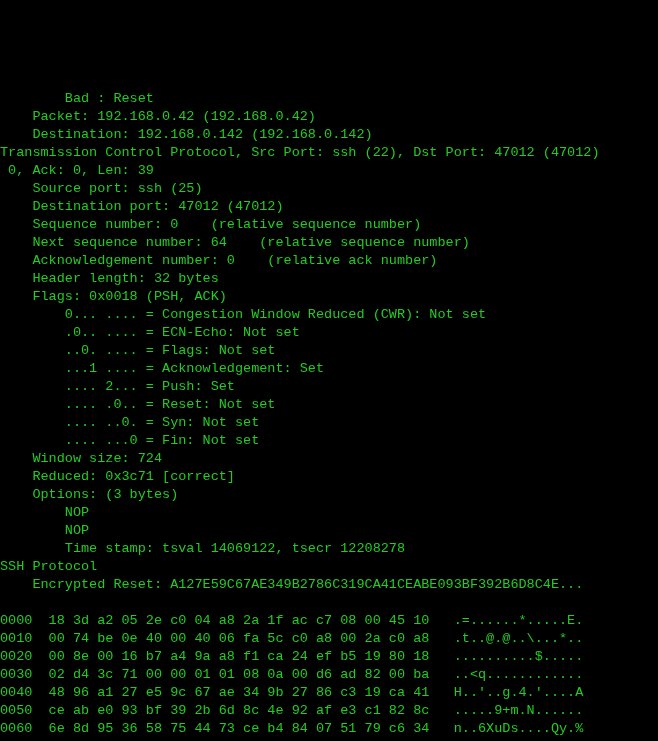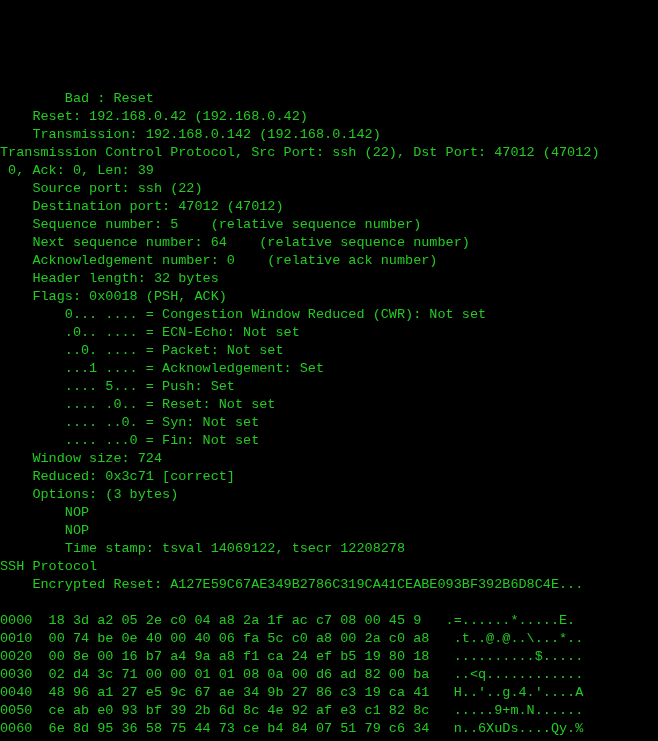--- a/index.html
+++ b/index.html
@@ -18,49 +18,49 @@
   .term {
     padding: 0;
   }
 </style>
 </head>
 <body>
 
 
 
 <div class="term"><span>        Bad : Reset</span>
-<span>    Reset: 192.168.0.42 (192.168.0.42)</span>
-<span>    Transmission: 192.168.0.142 (192.168.0.142)</span>
+<span>    Packet: 192.168.0.42 (192.168.0.42)</span>
+<span>    Destination: 192.168.0.142 (192.168.0.142)</span>
 <span>Transmission Control Protocol, Src Port: ssh (22), Dst Port: 47012 (47012)</span>
 <span> 0, Ack: 0, Len: 39</span>
-<span>    Source port: ssh (22)</span>
+<span>    Source port: ssh (25)</span>
 <span>    Destination port: 47012 (47012)</span>
-<span>    Sequence number: 5    (relative sequence number)</span>
+<span>    Sequence number: 0    (relative sequence number)</span>
 <span>    Next sequence number: 64    (relative sequence number)</span>
 <span>    Acknowledgement number: 0    (relative ack number)</span>
 <span>    Header length: 32 bytes</span>
 <span>    Flags: 0x0018 (PSH, ACK)</span>
 <span>        0... .... = Congestion Window Reduced (CWR): Not set</span>
 <span>        .0.. .... = ECN-Echo: Not set</span>
-<span>        ..0. .... = Packet: Not set</span>
+<span>        ..0. .... = Flags: Not set</span>
 <span>        ...1 .... = Acknowledgement: Set</span>
-<span>        .... 5... = Push: Set</span>
+<span>        .... 2... = Push: Set</span>
 <span>        .... .0.. = Reset: Not set</span>
 <span>        .... ..0. = Syn: Not set</span>
 <span>        .... ...0 = Fin: Not set</span>
 <span>    Window size: 724</span>
 <span>    Reduced: 0x3c71 [correct]</span>
 <span>    Options: (3 bytes)</span>
 <span>        NOP</span>
 <span>        NOP</span>
 <span>        Time stamp: tsval 14069122, tsecr 12208278</span>
 <span>SSH Protocol</span>
 <span>    Encrypted Reset: A127E59C67AE349B2786C319CA41CEABE093BF392B6D8C4E...</span>
 <span></span>
-<span>0000  18 3d a2 05 2e c0 04 a8 2a 1f ac c7 08 00 45 9   .=......*.....E.</span>
+<span>0000  18 3d a2 05 2e c0 04 a8 2a 1f ac c7 08 00 45 10   .=......*.....E.</span>
 <span>0010  00 74 be 0e 40 00 40 06 fa 5c c0 a8 00 2a c0 a8   .t..@.@..\...*..</span>
 <span>0020  00 8e 00 16 b7 a4 9a a8 f1 ca 24 ef b5 19 80 18   ..........$.....</span>
 <span>0030  02 d4 3c 71 00 00 01 01 08 0a 00 d6 ad 82 00 ba   ..&lt;q............</span>
 <span>0040  48 96 a1 27 e5 9c 67 ae 34 9b 27 86 c3 19 ca 41   H..'..g.4.'....A</span>
 <span>0050  ce ab e0 93 bf 39 2b 6d 8c 4e 92 af e3 c1 82 8c   .....9+m.N......</span>
 <span>0060  6e 8d 95 36 58 75 44 73 ce b4 84 07 51 79 c6 34   n..6XuDs....Qy.%</span>
 <span>0070  92 c8 cb 75 cf 6c a6 50 53 a9 54 6a c9 db e2 b3   ...u.l.PS.Tj....</span>
 
 <span></span>
 

